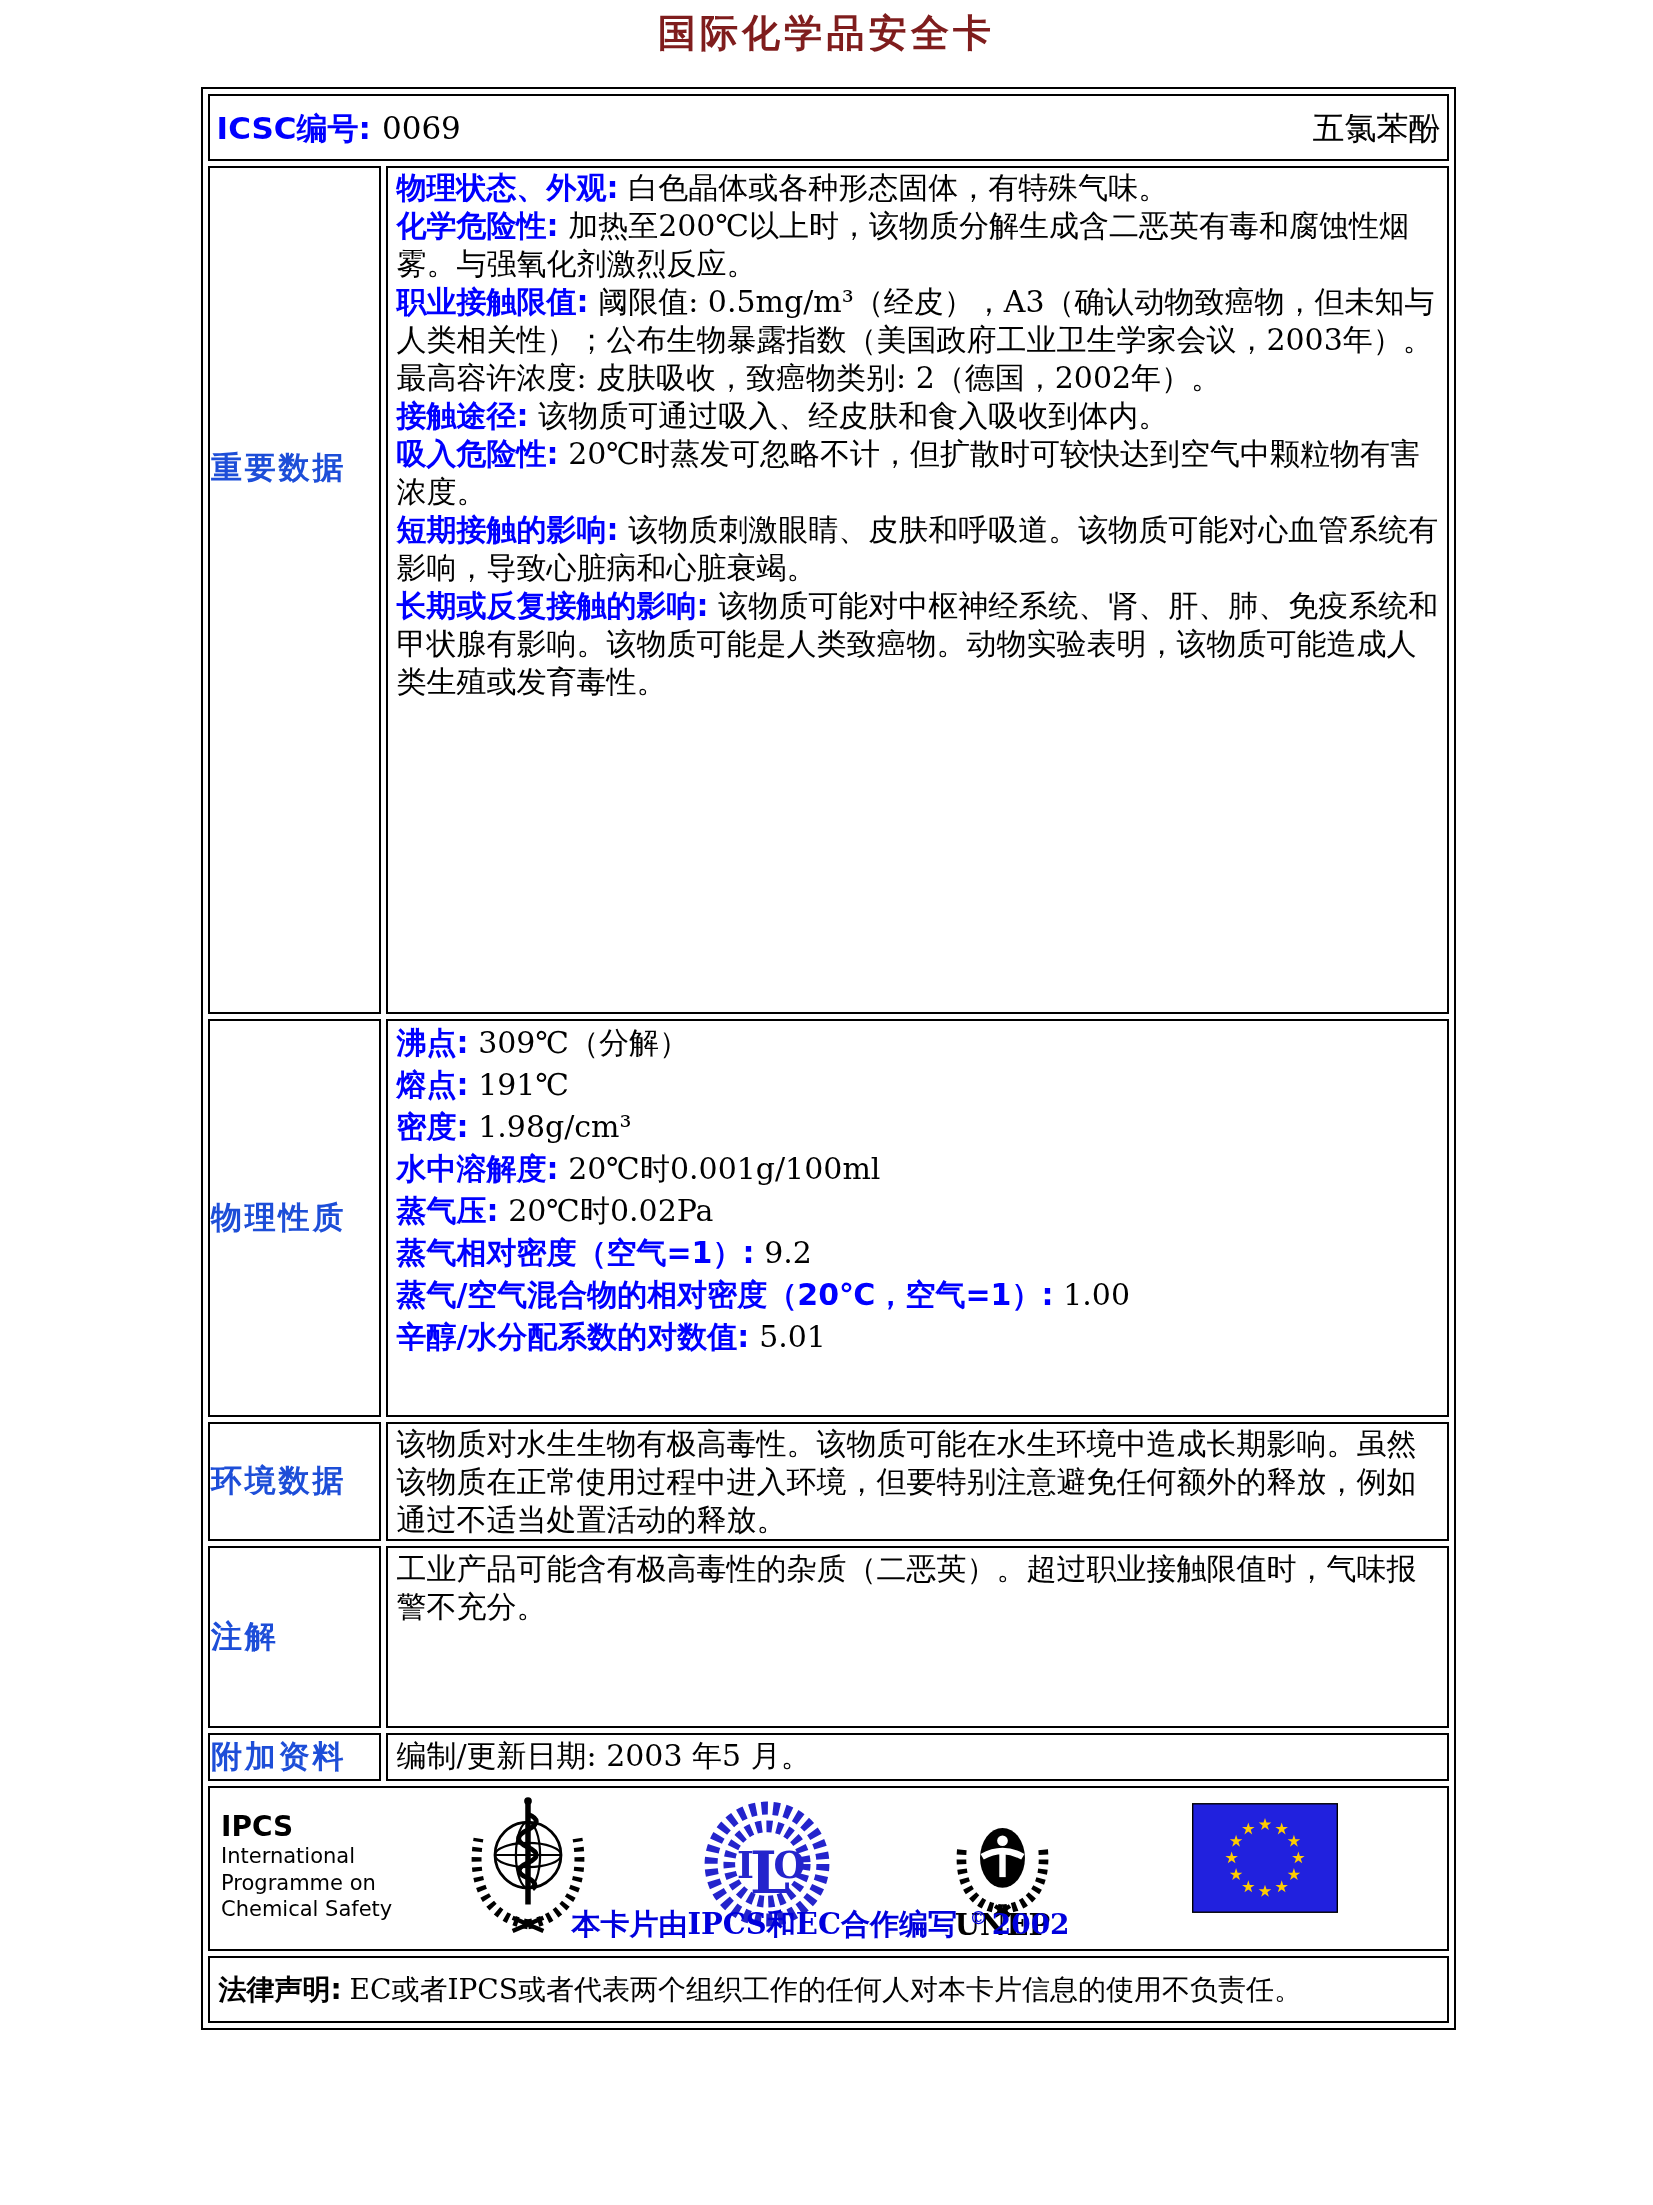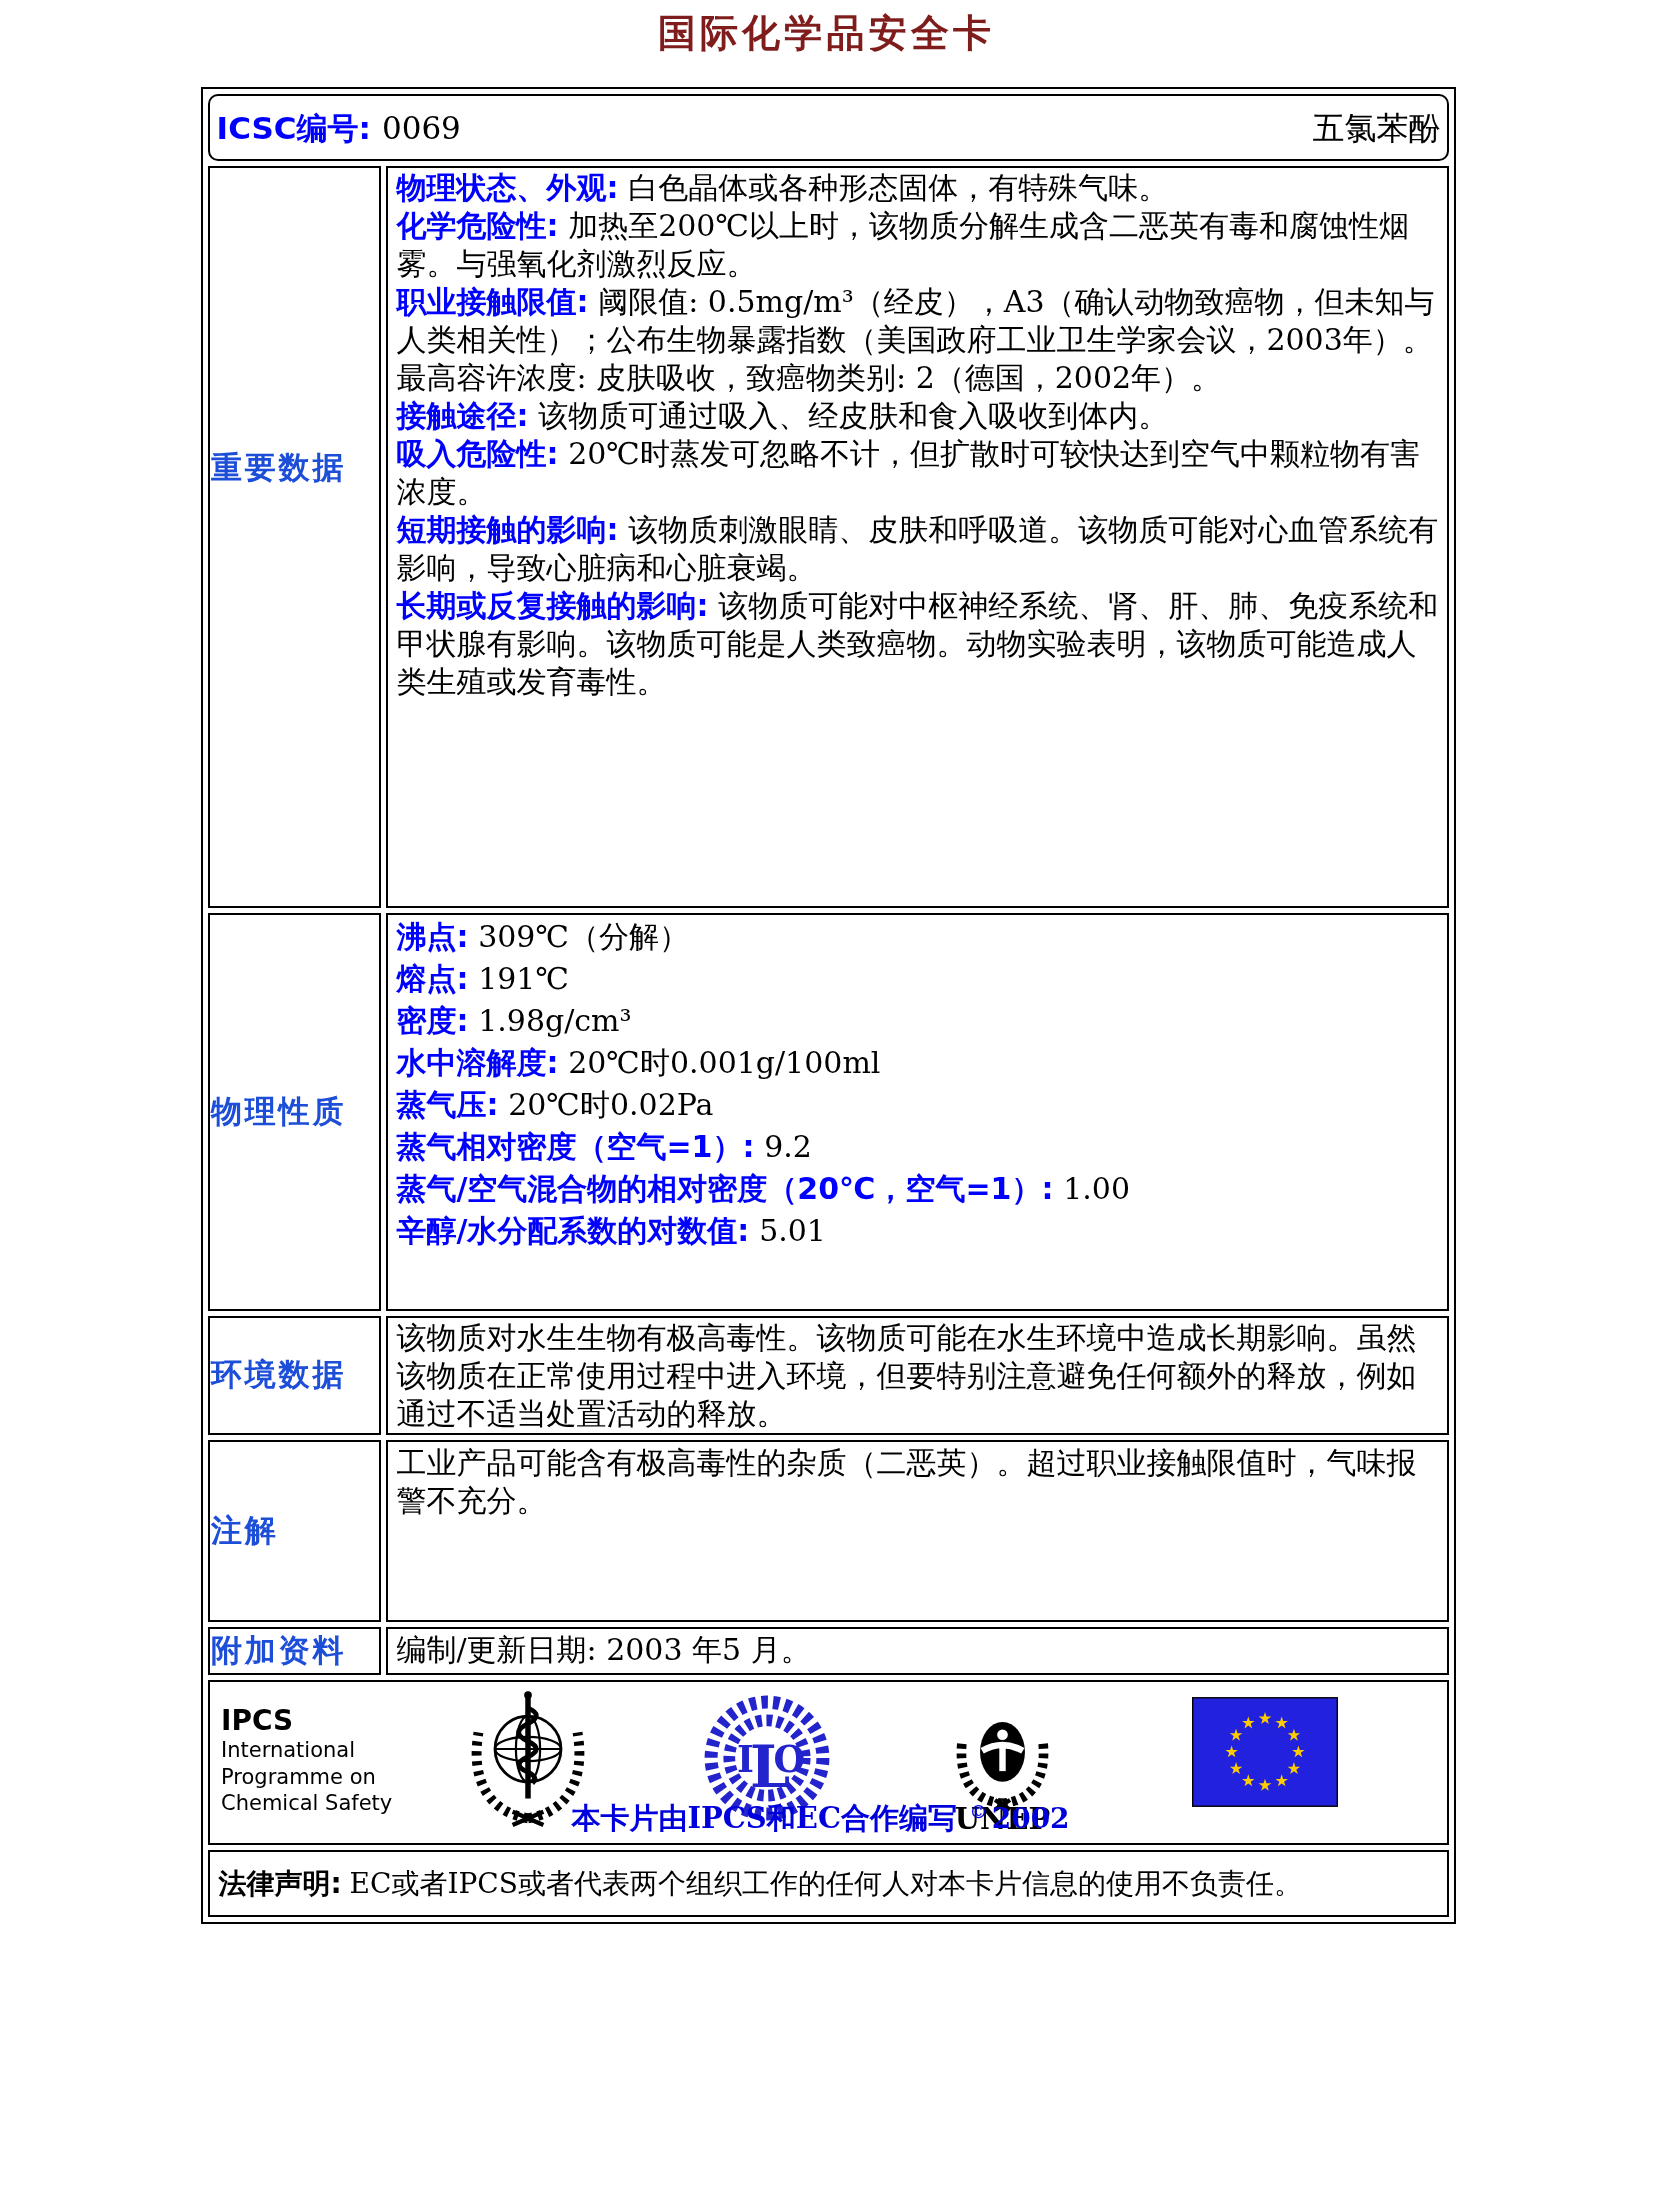--- a/index.html
+++ b/index.html
@@ -24,22 +24,22 @@
     background:#fff;
   }
   td{
     border:2.1px solid #000;
     box-sizing:border-box;
     vertical-align:top;
     background:#fff;
   }
   col.c-label{width:173px;}
   
-  td.h-header{height:67px;border-radius:10px;}
-  td.h-important{height:742px;}
+  td.h-header{height:67px;}
+  td.h-important{height:848px;}
   td.h-physical{height:398px;}
   td.h-env{height:116px;}
   td.h-notes{height:182px;}
   td.h-addl{height:48px;}
   td.h-ipcs{height:165px;}
   td.h-legal{height:67px;}
 
   td.label-cell{
     vertical-align:middle;text-align:left;
     font-family:"DejaVu Sans","Liberation Sans",sans-serif;

